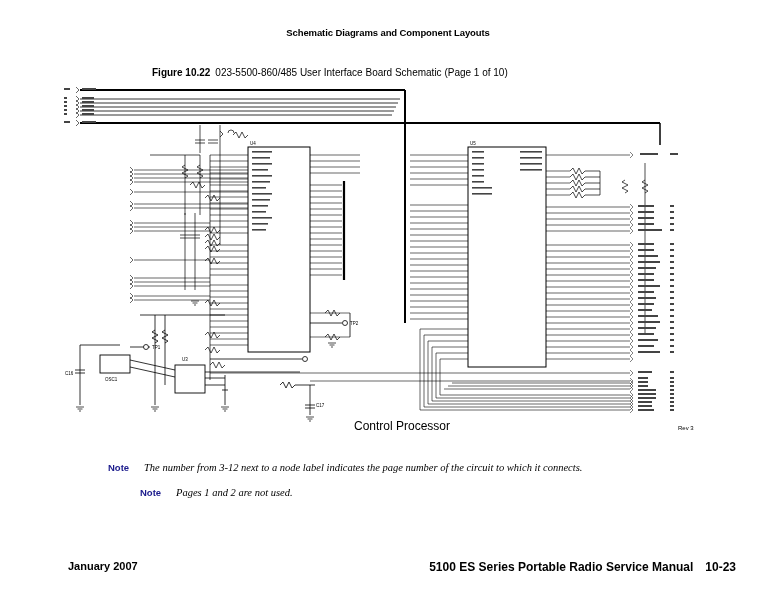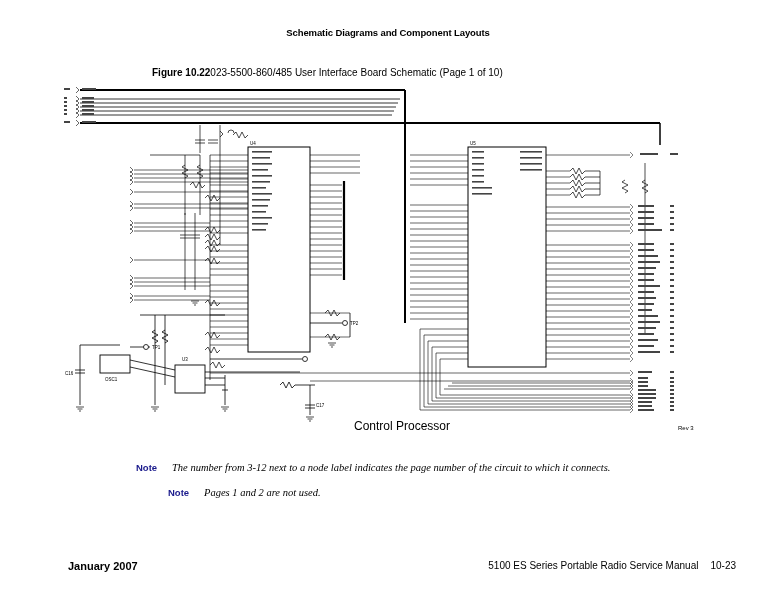--- a/index.html
+++ b/index.html
@@ -1,25 +1,25 @@
 <!DOCTYPE html>
 <html><head>
 <meta charset="utf-8">
 <style>
   html, body { margin: 0; padding: 0; background: #ffffff; }
   body { width: 776px; height: 600px; position: relative; overflow: hidden; font-family: "Liberation Sans", sans-serif; color: #000; }
   .hdr { position: absolute; top: 27px; left: 0; width: 776px; text-align: center; font-size: 9.5px; font-weight: bold; letter-spacing: -0.1px; }
   .figcap { position: absolute; top: 67px; left: 152px; font-size: 10px; white-space: nowrap; }
-  .figcap b { font-weight: bold; }
+  .figcap b { font-weight: bold; margin-right: 5px; }
   .schem { position: absolute; left: 60px; top: 85px; width: 660px; height: 350px; }
   .note { position: absolute; left: 108px; font-size: 10.5px; white-space: nowrap; }
-  .note .lbl { display: inline-block; width: 36px; color: #1a1a8c; font-family: "Liberation Sans", sans-serif; font-weight: bold; font-size: 9.5px; margin-left: 28px; }
+  .note .lbl { display: inline-block; width: 36px; color: #1a1a8c; font-family: "Liberation Sans", sans-serif; font-weight: bold; font-size: 9.5px; }
   .note .txt { font-family: "Liberation Serif", serif; font-style: italic; }
   .footer-left { position: absolute; left: 68px; top: 560px; font-size: 11px; font-weight: bold; }
-  .footer-right { position: absolute; right: 40px; top: 560px; font-size: 10px; font-weight: normal; white-space: nowrap; }
+  .footer-right { position: absolute; right: 40px; top: 560px; font-size: 12px; font-weight: bold; white-space: nowrap; }
   .footer-right .pg { margin-left: 12px; }
   .cp-label { position: absolute; left: 354px; top: 419px; font-size: 12px; }
   .rev-label { position: absolute; left: 678px; top: 425px; font-size: 6px; }
   svg text { font-family: "Liberation Sans", sans-serif; }
 </style>
 </head>
 <body>
 
 <div class="hdr">Schematic Diagrams and Component Layouts</div>
 

